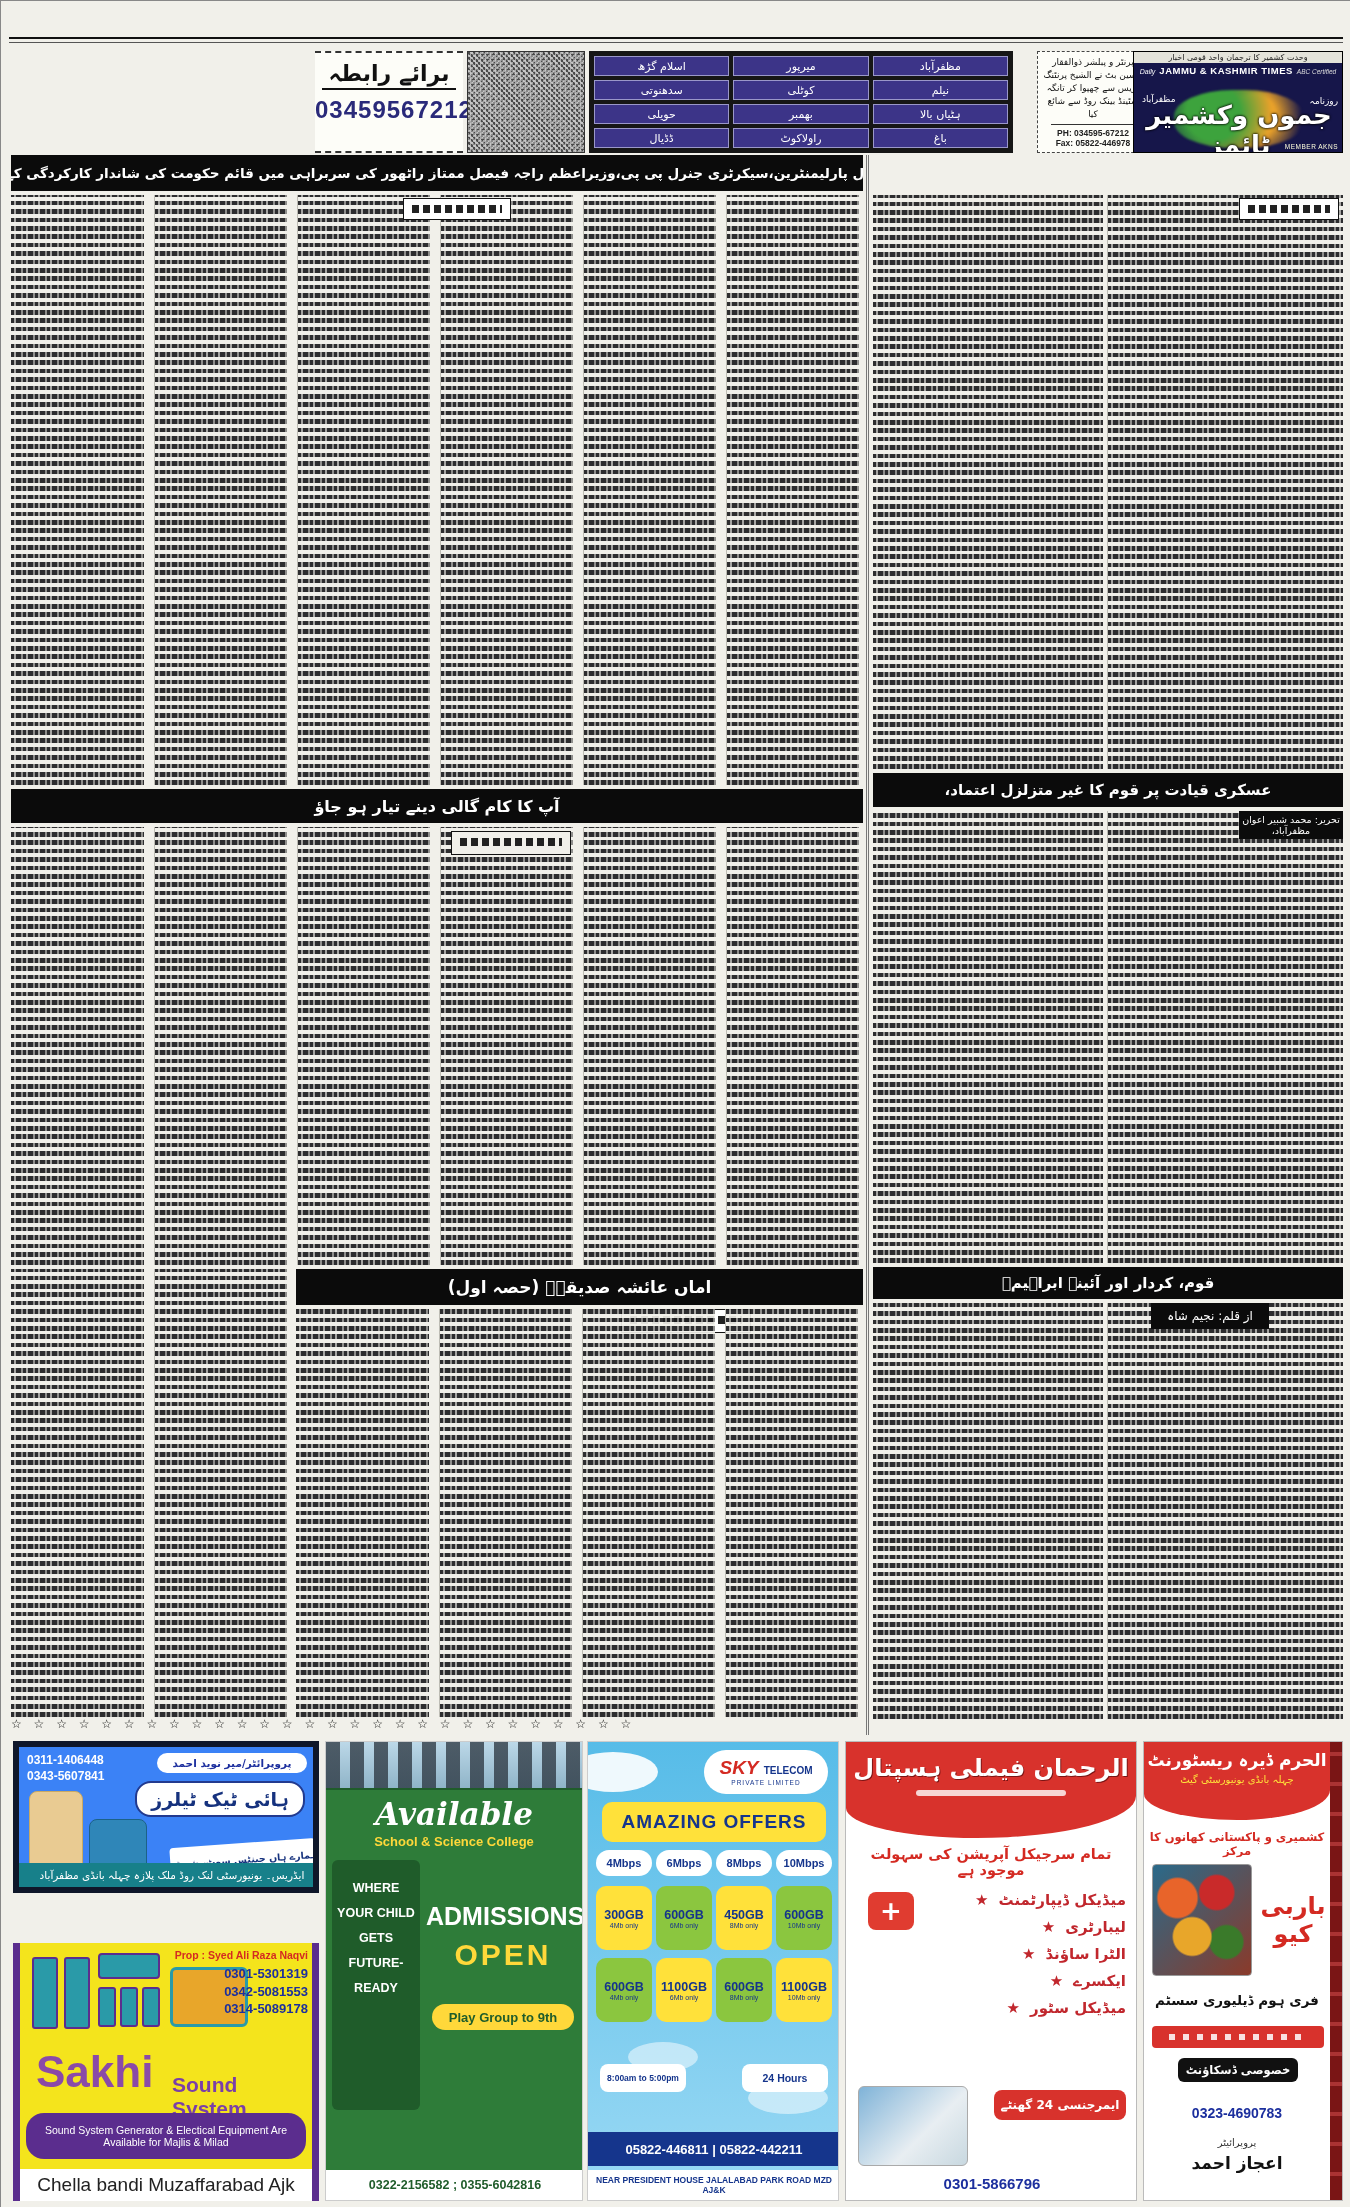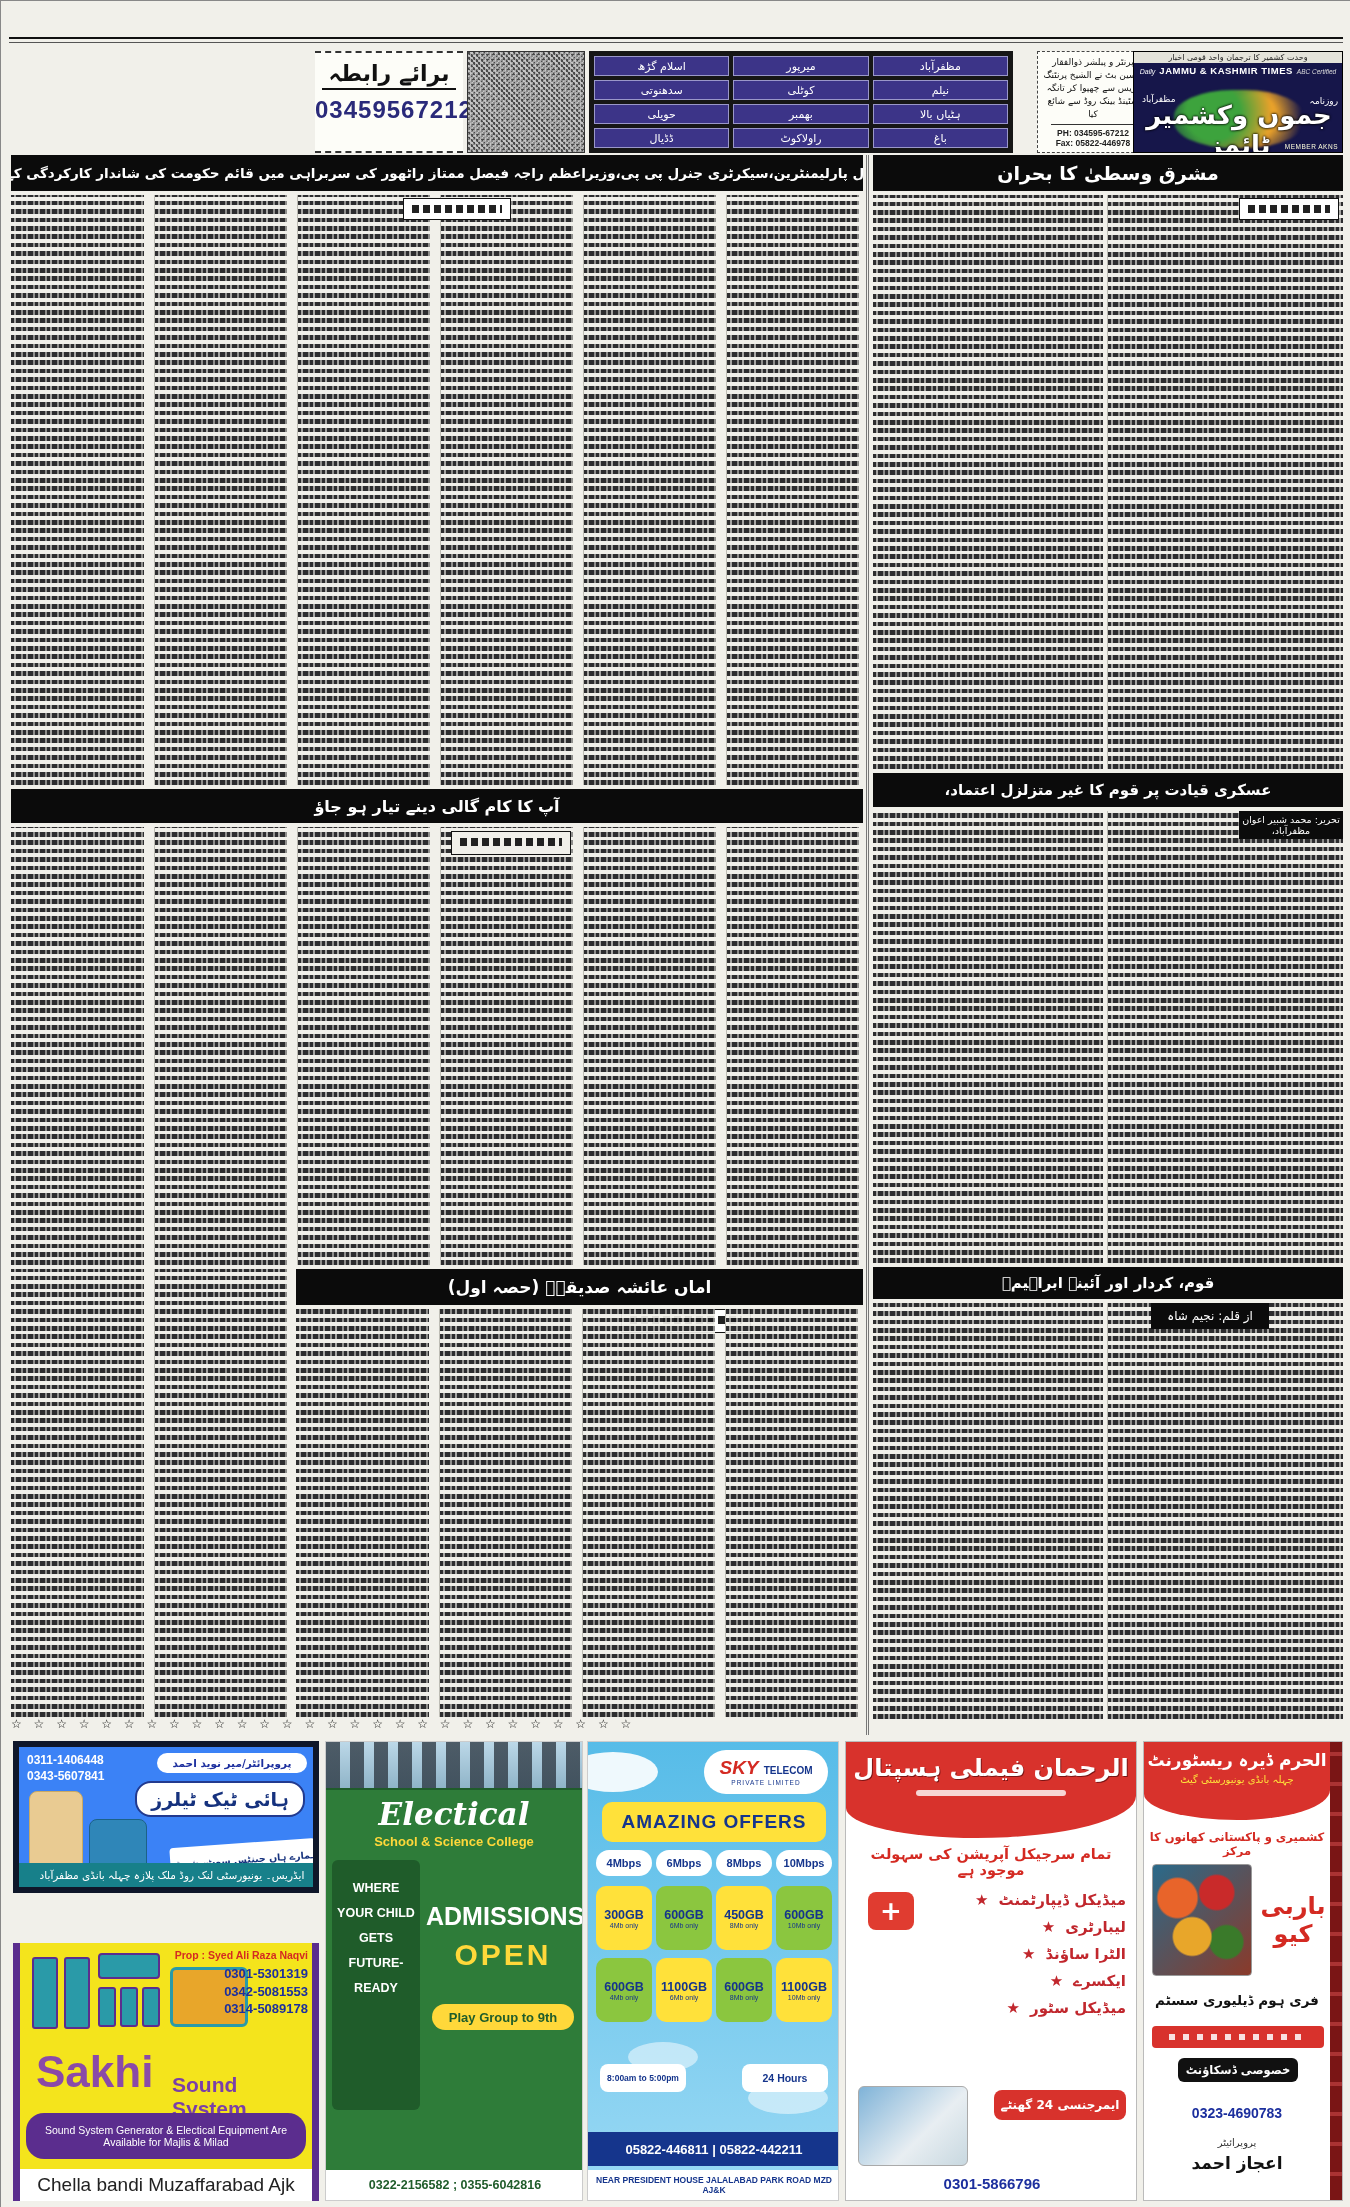--- a/index.html
+++ b/index.html
@@ -83,21 +83,20 @@
            radial-gradient(circle at 30% 40%, #3da33d 0 28%, transparent 60%),
            radial-gradient(circle at 62% 45%, #e8a12a 0 25%, transparent 55%),
            radial-gradient(circle at 45% 72%, #cc3a2a 0 22%, transparent 50%);"></div>
     <div class="abs rtl" style="right:4px;top:44px;color:#fff;font-size:9px;">روزنامہ</div>
     <div class="abs rtl" style="left:0;top:48px;width:210px;text-align:center;color:#fff;font-size:26px;font-weight:bold;text-shadow:0 0 3px #000,0 0 2px #000;">جموں وکشمیر ٹائمز</div>
     <div class="abs rtl" style="left:8px;top:42px;color:#fff;font-size:9px;">مظفرآباد</div>
     <div class="abs latin" style="right:4px;bottom:2px;color:#ffd;font-size:6.5px;letter-spacing:.5px;">MEMBER AKNS</div>
   </div>
 
   <div class="abs bar center rtl" style="left:10px;top:154px;width:852px;height:36px;font-size:13.5px;">جوان سال پارلیمنٹرین،سیکرٹری جنرل پی پی،وزیراعظم راجہ فیصل ممتاز راٹھور کی سربراہی میں قائم حکومت کی شاندار کارکردگی کے تین ماہ</div>
-  <div class="abs bar center rtl" style="left:872px;top:154px;width:470px;height:36px;font-size:19px;">مشرق وسطیٰ کا بحران</div>
 
   <div class="abs" style="left:865px;top:154px;width:0;height:1580px;border-left:3px double #777;"></div>
 
   <div class="abs sim" style="left:10px;top:194px;width:133px;height:590px;"></div>
   <div class="abs sim col-rule" style="left:153px;top:194px;width:133px;height:590px;"></div>
   <div class="abs sim col-rule" style="left:296px;top:194px;width:133px;height:590px;"></div>
   <div class="abs sim col-rule" style="left:439px;top:194px;width:133px;height:590px;"></div>
   <div class="abs sim col-rule" style="left:582px;top:194px;width:133px;height:590px;"></div>
   <div class="abs sim col-rule" style="left:725px;top:194px;width:133px;height:590px;"></div>
   <div class="abs byl" style="left:402px;top:197px;width:108px;height:22px;">
@@ -177,21 +176,21 @@
     </div>
     <div class="abs latin" style="left:16px;top:104px;color:#8a4aa8;font-size:44px;font-weight:bold;">Sakhi</div>
     <div class="abs latin" style="left:152px;top:130px;color:#7a3fa8;font-size:21px;font-weight:bold;">Sound System</div>
     <div class="abs center latin" style="left:6px;top:170px;width:280px;height:46px;background:#5b2d8e;border-radius:18px;color:#fff;font-size:10.5px;padding:0 10px;">Sound System Generator &amp; Electical Equipment Are Available for Majlis &amp; Milad</div>
     <div class="abs center latin" style="left:0;bottom:0;width:292px;height:32px;background:#fff;color:#222;font-size:19px;">Chella bandi Muzaffarabad Ajk</div>
   </div>
 
   <div class="abs" style="left:324px;top:1740px;width:258px;height:460px;background:#2e7c39;border:1px solid #ccc;overflow:hidden;">
     <div style="height:46px;background:linear-gradient(#bcd8e8,#8fb4c8 60%,#6a8a9a);border-bottom:2px solid #1f5c2a;
                 background-image:repeating-linear-gradient(90deg, rgba(40,50,60,.75) 0 14px, rgba(0,0,0,0) 14px 24px),linear-gradient(#bcd8e8,#8fb4c8);"></div>
-    <div class="serif latin" style="text-align:center;color:#fff;font-size:31px;font-style:italic;font-weight:bold;margin-top:6px;">Electical</div>
+    <div class="serif latin" style="text-align:center;color:#fff;font-size:31px;font-style:italic;font-weight:bold;margin-top:6px;">Available</div>
     <div class="latin" style="text-align:center;color:#ffd83a;font-size:13px;font-weight:bold;margin-top:2px;">School &amp; Science College</div>
     <div class="abs" style="left:6px;top:118px;width:88px;height:250px;background:#1f5c2a;border-radius:6px;text-align:center;padding-top:16px;color:#fff;font-weight:bold;font-size:12.5px;line-height:2;">
       <div class="latin">WHERE</div>
       <div class="latin">YOUR CHILD</div>
       <div class="latin">GETS</div>
       <div class="latin">FUTURE-READY</div>
     </div>
     <div class="abs latin" style="left:100px;top:160px;width:154px;text-align:center;color:#fff;font-size:25px;font-weight:bold;">ADMISSIONS</div>
     <div class="abs latin" style="left:100px;top:196px;width:154px;text-align:center;color:#ffd83a;font-size:30px;font-weight:bold;letter-spacing:3px;">OPEN</div>
     <div class="abs center latin" style="left:106px;top:262px;width:142px;height:26px;background:#ffd83a;border-radius:13px;color:#1f5c2a;font-size:13px;font-weight:bold;">Play Group to 9th</div>

